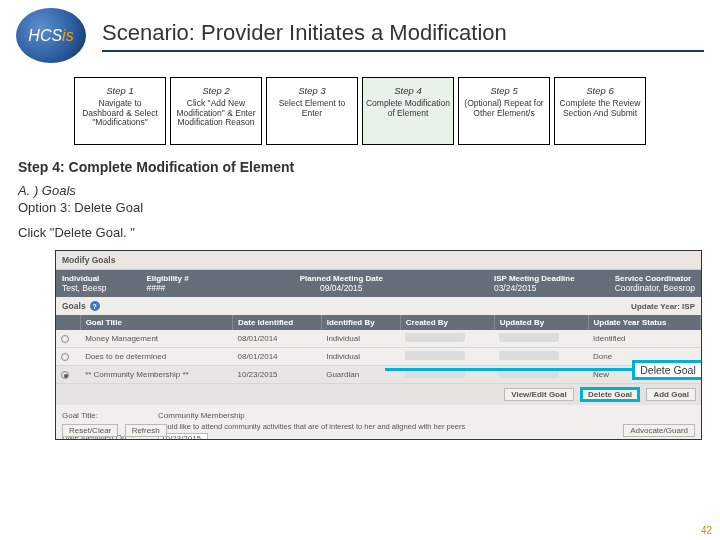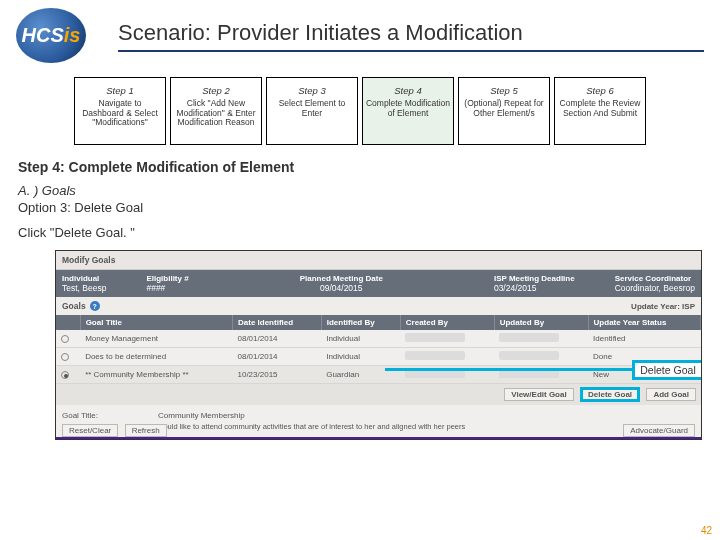--- a/index.html
+++ b/index.html
@@ -20,25 +20,25 @@
   }
   .logo {
     width: 70px;
     height: 55px;
     border-radius: 50%;
     background: radial-gradient(circle at 35% 35%, #5b8fcf 0%, #2a5a9c 60%, #0b2b55 100%);
     display: flex;
     align-items: center;
     justify-content: center;
     font-style: italic;
-    font-weight: bold;
-    font-size: 20px;
+    font-weight: normal;
+    font-size: 16px;
     color: #fff;
     flex-shrink: 0;
-    margin-right: 32px;
+    margin-right: 16px;
   }
   .logo span { color: #fff; }
   .logo .o { color: #f7a600; }
   .title-wrap {
     flex: 1;
     border-bottom: 2px solid #1b3a6b;
     padding-bottom: 4px;
   }
   .title {
     font-size: 22px;
@@ -365,20 +365,24 @@
 
   <div class="form-rows">
     <div class="row">
         <label>Goal Title:</label>
         <span class="val">Community Membership</span>
       </div>
     <div class="row">
         <label>Goal: *</label>
         <span class="val" style="font-size:7.5px">would like to attend community activities that are of interest to her and aligned with her peers</span>
       </div>
+    <div class="row">
+        <label>Date Identified On: *</label>
+        <span class="input">10/23/2015</span>
+      </div>
 
   </div>
 
   <div class="footer-row">
     <div>
       <span class="chip">Reset/Clear</span>
       <span class="chip">Refresh</span>
     </div>
     <span class="chip">Advocate/Guard</span>
   </div>

